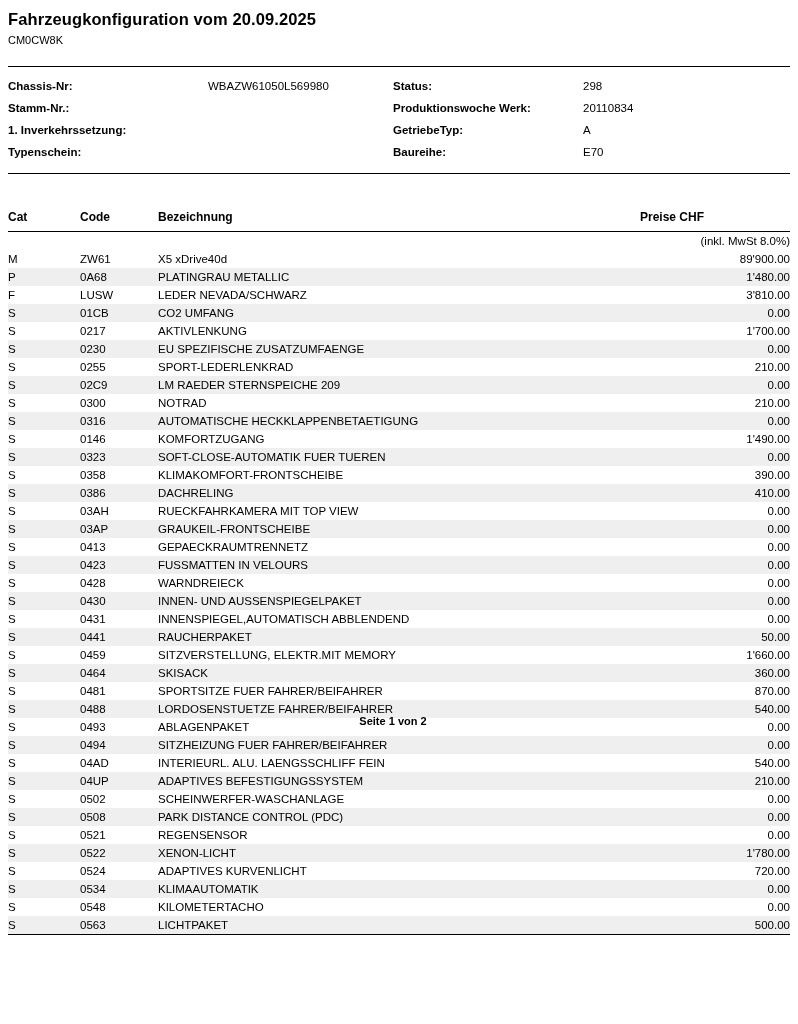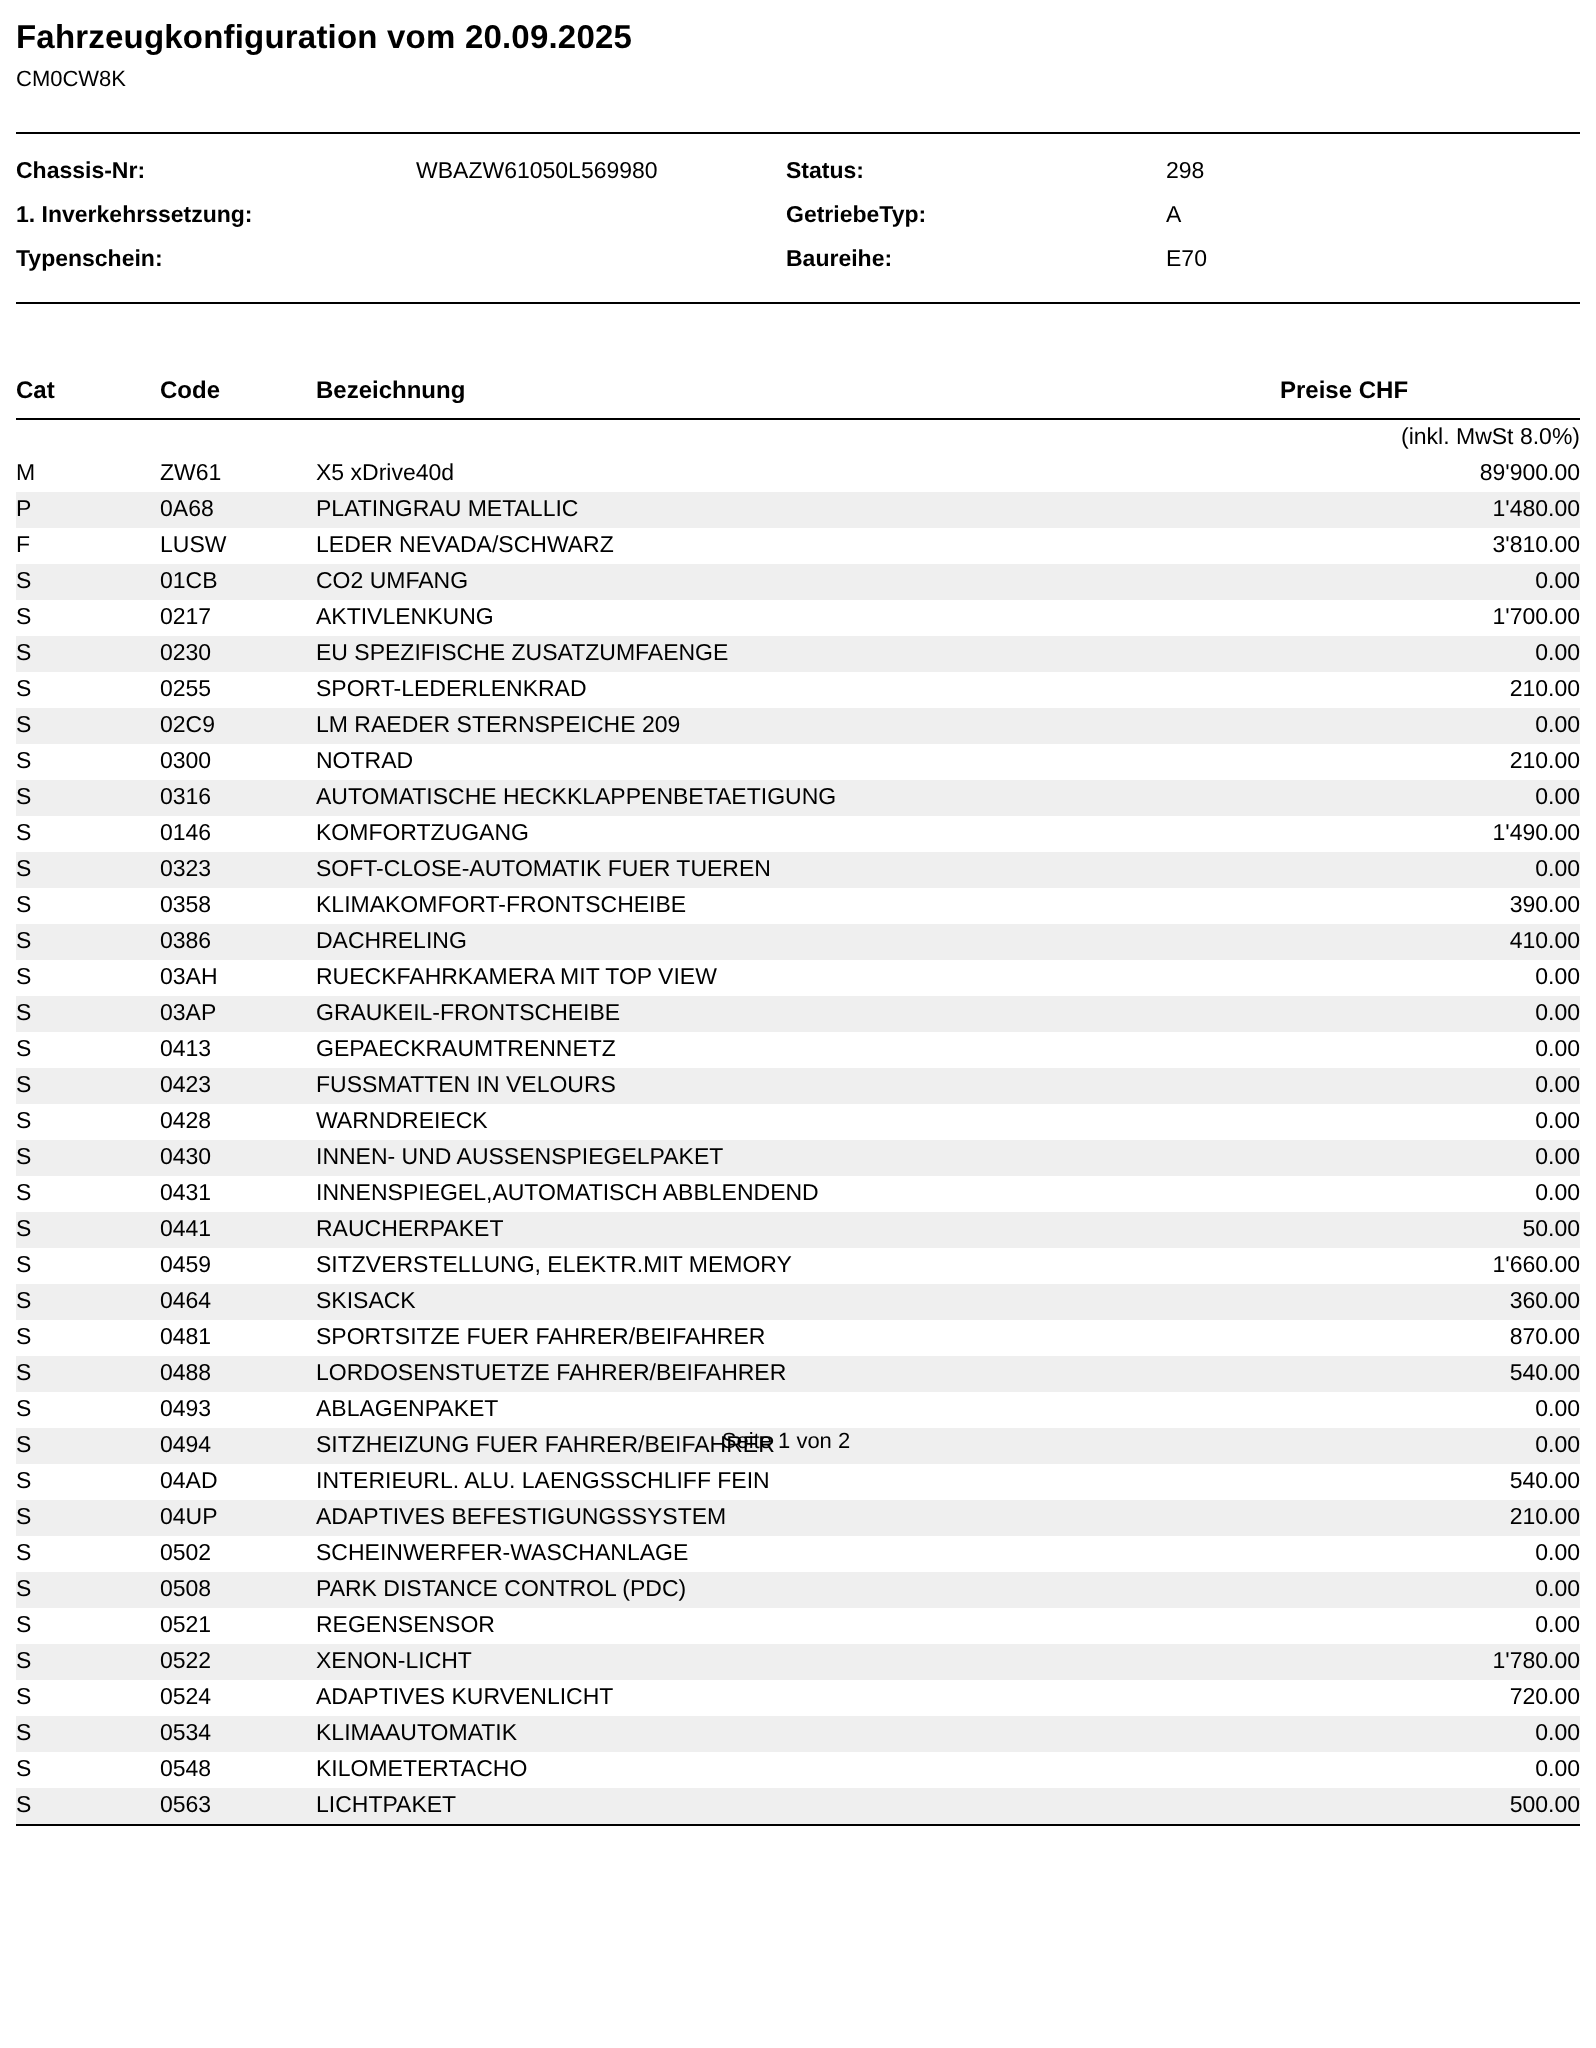--- a/index.html
+++ b/index.html
@@ -107,38 +107,45 @@
   }
 
   
   .footer {
     position: absolute;
     left: 0;
     right: 12px;
     bottom: 18px;
     text-align: center;
     font-size: 11px;
+    font-weight: bold;
   }
 </style>
 </head>
 <body>
 
 <div class="page">
 
   <h1 class="doc-title">Fahrzeugkonfiguration vom 20.09.2025</h1>
   <div class="doc-subtitle">CM0CW8K</div>
 
   <div class="info-block">
     <table class="info">
       <tbody id="info-body">
           <tr>
             <td class="lbl lbl-left">Chassis-Nr:</td>
             <td class="val-left">WBAZW61050L569980</td>
             <td class="lbl lbl-right">Status:</td>
             <td class="val-right">298</td>
+          </tr>
+          <tr>
+            <td class="lbl lbl-left">Stamm-Nr.:</td>
+            <td class="val-left"></td>
+            <td class="lbl lbl-right">Produktionswoche Werk:</td>
+            <td class="val-right">20110834</td>
           </tr>
           <tr>
             <td class="lbl lbl-left">1. Inverkehrssetzung:</td>
             <td class="val-left"></td>
             <td class="lbl lbl-right">GetriebeTyp:</td>
             <td class="val-right">A</td>
           </tr>
           <tr>
             <td class="lbl lbl-left">Typenschein:</td>
             <td class="val-left"></td>

